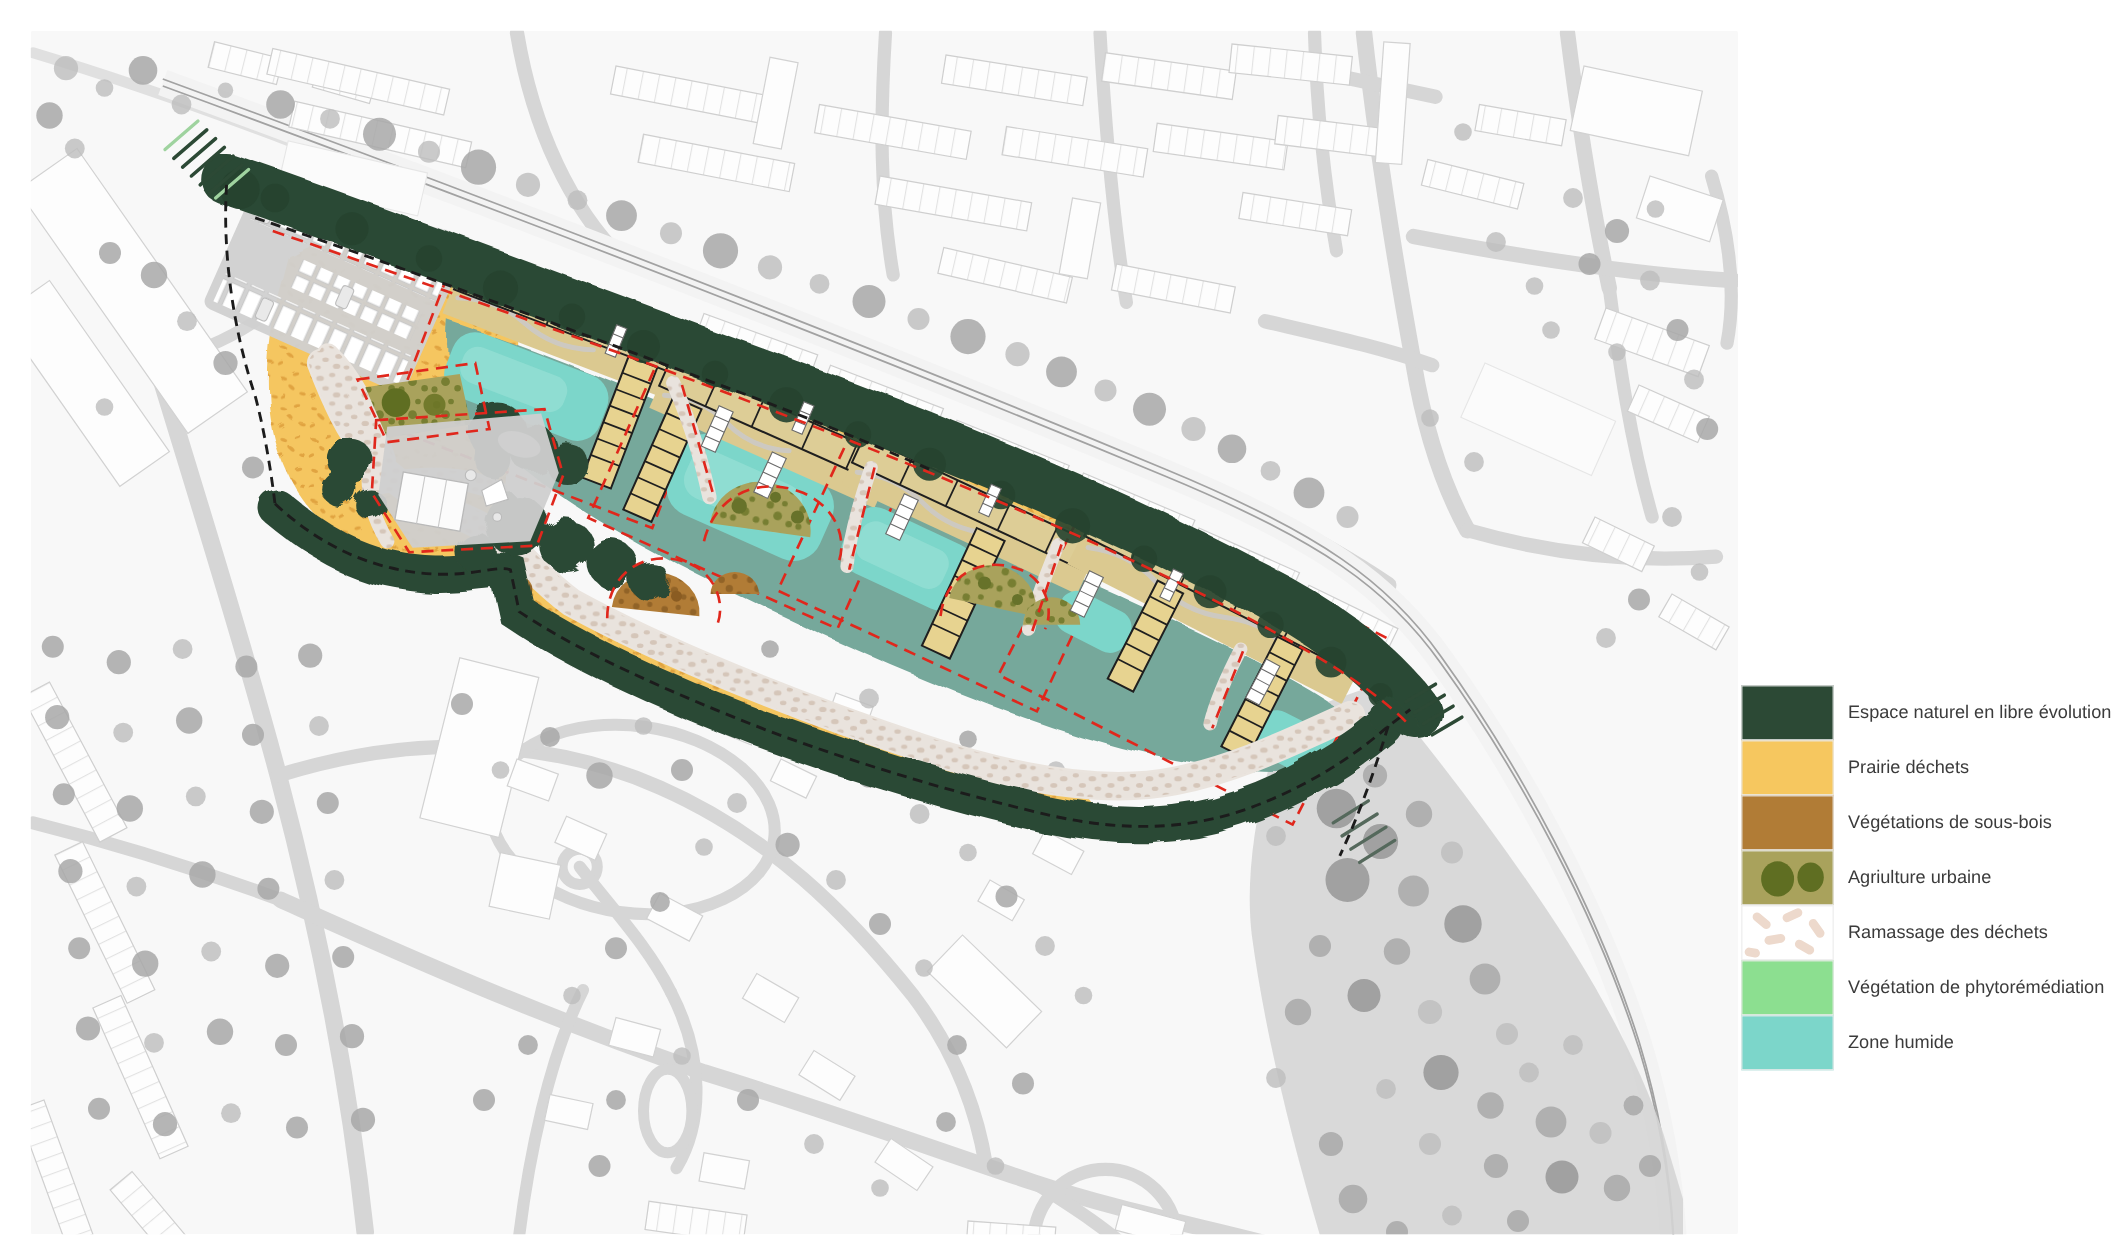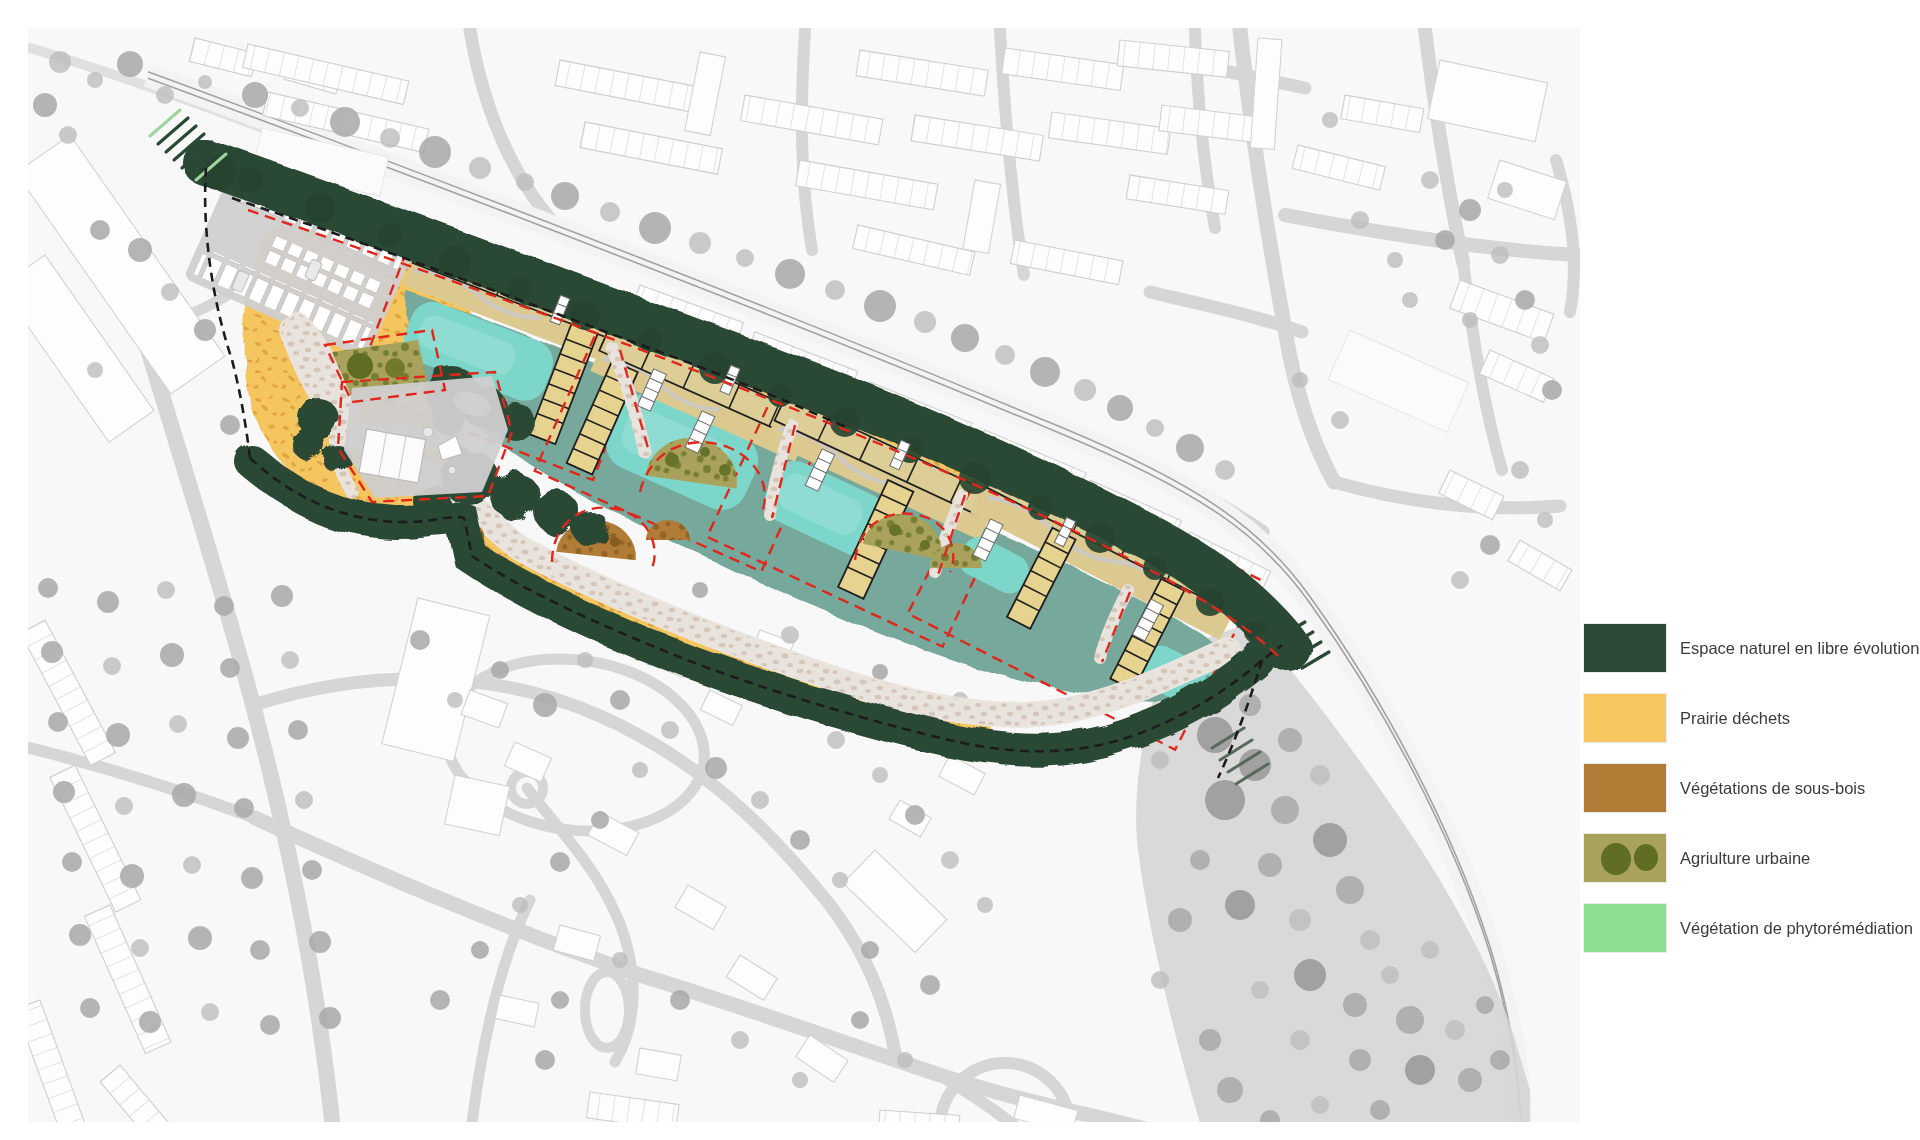--- a/index.html
+++ b/index.html
@@ -21,21 +21,21 @@
   .scurve{fill:none;stroke:#ccc9c4;stroke-width:4.5;stroke-linecap:round;opacity:.95;}
   .barline{stroke:#1f1f1f;stroke-width:1.6;}
   .redd{fill:none;stroke:#e0271c;stroke-width:2.4;stroke-dasharray:11 7;}
   .blkd{fill:none;stroke:#1c1c1c;stroke-width:2.6;stroke-dasharray:9 6;}
   .hat{stroke:#2c4935;stroke-width:3.2;stroke-linecap:round;}
   .hat2{stroke:#9fd39f;stroke-width:3;stroke-linecap:round;}
   .hat3{stroke:#55695c;stroke-width:3;stroke-linecap:round;}
   .stepbar{fill:#ffffff;stroke:#6a6a6a;stroke-width:1;}
   .tick{stroke:#6a6a6a;stroke-width:1;}
   
-  .legend{position:absolute;left:1583px;top:623px;display:flex;flex-direction:column;gap:20px;}
+  .legend{position:absolute;left:1583px;top:623px;display:flex;flex-direction:column;gap:0;}
   .lrow{display:flex;align-items:center;}
   .sw{width:84px;height:50px;border:1px solid #ececec;box-sizing:border-box;
       position:relative;flex:0 0 auto;overflow:hidden;}
   .lbl{padding-left:13px;font-size:16.5px;color:#3b3b3b;white-space:nowrap;}
   .dot{position:absolute;border-radius:50%;}
   .dotA{width:30px;height:32px;left:17px;top:9px;}
   .dotB{width:24px;height:27px;left:50px;top:10px;}
   .cap{position:absolute;width:19px;height:8px;border-radius:5px;}
   .cap:nth-of-type(1){left:8px;top:9px;transform:rotate(40deg);}
   .cap:nth-of-type(2){left:36px;top:4px;transform:rotate(-25deg);}
@@ -719,16 +719,31 @@
     <div class="lbl">Végétations de sous-bois</div>
   </div>
   <div class="lrow">
     <div class="sw" style="background-color: rgb(169, 162, 92);">
       <span class="dot dotA" style="background-color: rgb(95, 110, 34);"></span>
       <span class="dot dotB" style="background-color: rgb(95, 110, 34);"></span>
     </div>
     <div class="lbl">Agriulture urbaine</div>
   </div>
   <div class="lrow">
+    <div class="sw" style="background-color: rgb(255, 255, 255);">
+      <span class="cap" style="background-color: rgb(237, 217, 204);"></span>
+      <span class="cap" style="background-color: rgb(237, 217, 204);"></span>
+      <span class="cap" style="background-color: rgb(237, 217, 204);"></span>
+      <span class="cap" style="background-color: rgb(237, 217, 204);"></span>
+      <span class="cap" style="background-color: rgb(237, 217, 204);"></span>
+      <span class="cap" style="background-color: rgb(237, 217, 204);"></span>
+    </div>
+    <div class="lbl">Ramassage des déchets</div>
+  </div>
+  <div class="lrow">
     <div class="sw" style="background-color: rgb(140, 223, 144);"></div>
     <div class="lbl">Végétation de phytorémédiation</div>
   </div>
+  <div class="lrow">
+    <div class="sw" style="background-color: rgb(124, 214, 202);"></div>
+    <div class="lbl">Zone humide</div>
+  </div>
 </div>
 
 </body></html>

